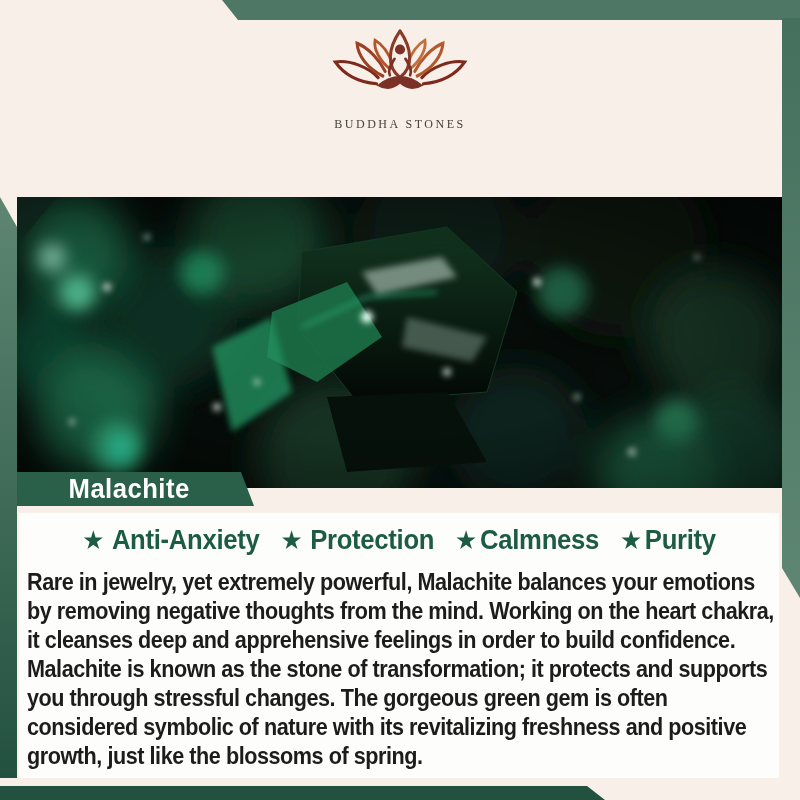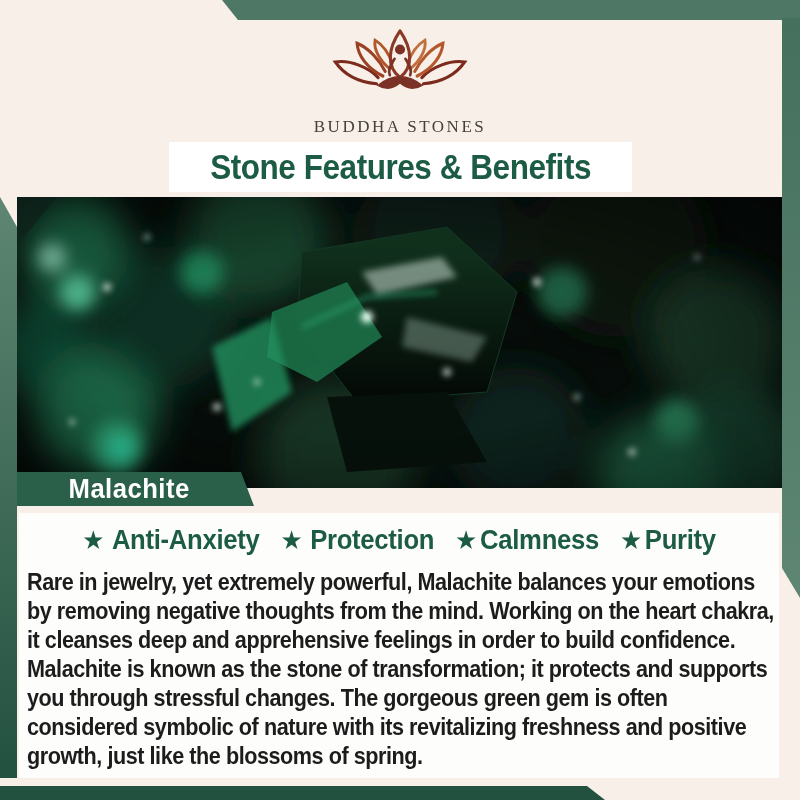--- a/index.html
+++ b/index.html
@@ -15,21 +15,21 @@
   .left-strip{position:absolute;left:0;top:197px;width:17px;height:581px;
     background:linear-gradient(#5e8672,#235140);
     clip-path:polygon(0 0,17px 30px,17px 581px,0 581px);}
   .bottom-bar{position:absolute;left:0;top:786px;width:605px;height:14px;background:#235140;
     clip-path:polygon(0 0,587px 0,605px 14px,0 14px);}
 
   
   .logo{position:absolute;left:0;top:0;width:800px;text-align:center;}
   .lotus{position:absolute;left:322px;top:26px;width:156px;height:86px;}
   .brand-name{position:absolute;left:0;top:117px;width:800px;text-align:center;
-    font-family:"Liberation Serif",serif;font-size:17px;letter-spacing:2.5px;color:#45403b;}
+    font-family:"Liberation Serif",serif;font-size:12px;letter-spacing:2.5px;color:#45403b;}
 
   
   .title-band{position:absolute;left:169px;top:142px;width:463px;height:50px;background:#ffffff;
     display:flex;align-items:center;justify-content:center;}
   .title-text{font-size:35px;font-weight:bold;color:#1c5b44;white-space:nowrap;
     transform:scaleX(.9);transform-origin:center;letter-spacing:-.5px;}
 
   
   .photo{position:absolute;left:17px;top:197px;width:765px;height:291px;background:#060c09;overflow:hidden;}
   .photo svg{display:block;}
@@ -74,23 +74,20 @@
 
       <circle cx="100" cy="30" r="6.5" fill="#7c3126"></circle>
       <path d="M93,42 C87,50 85,58 87,63" stroke="#7c3126" stroke-width="3.4" stroke-linecap="round"></path>
       <path d="M107,42 C113,50 115,58 113,63" stroke="#7c3126" stroke-width="3.4" stroke-linecap="round"></path>
       <path d="M70,76 Q100,52 130,76 Q114,86 100,74 Q86,86 70,76 Z" fill="#7c3126"></path>
       <path d="M92,68 Q100,73 108,68" stroke="#7c3126" stroke-width="3" stroke-linecap="round"></path>
     </svg>
     <div class="brand-name">BUDDHA STONES</div>
   </div>
 
-  <div class="title-band">
-    <div class="title-text">Stone Features &amp; Benefits</div>
-  </div>
 
   <div class="photo">
     <svg width="765" height="291" viewBox="0 0 765 291" xmlns="http://www.w3.org/2000/svg">
       <defs>
         <filter id="b18" x="-60%" y="-60%" width="220%" height="220%">
             <feGaussianBlur stdDeviation="18"></feGaussianBlur>
           </filter>
         <filter id="b8" x="-60%" y="-60%" width="220%" height="220%">
             <feGaussianBlur stdDeviation="8"></feGaussianBlur>
           </filter>

